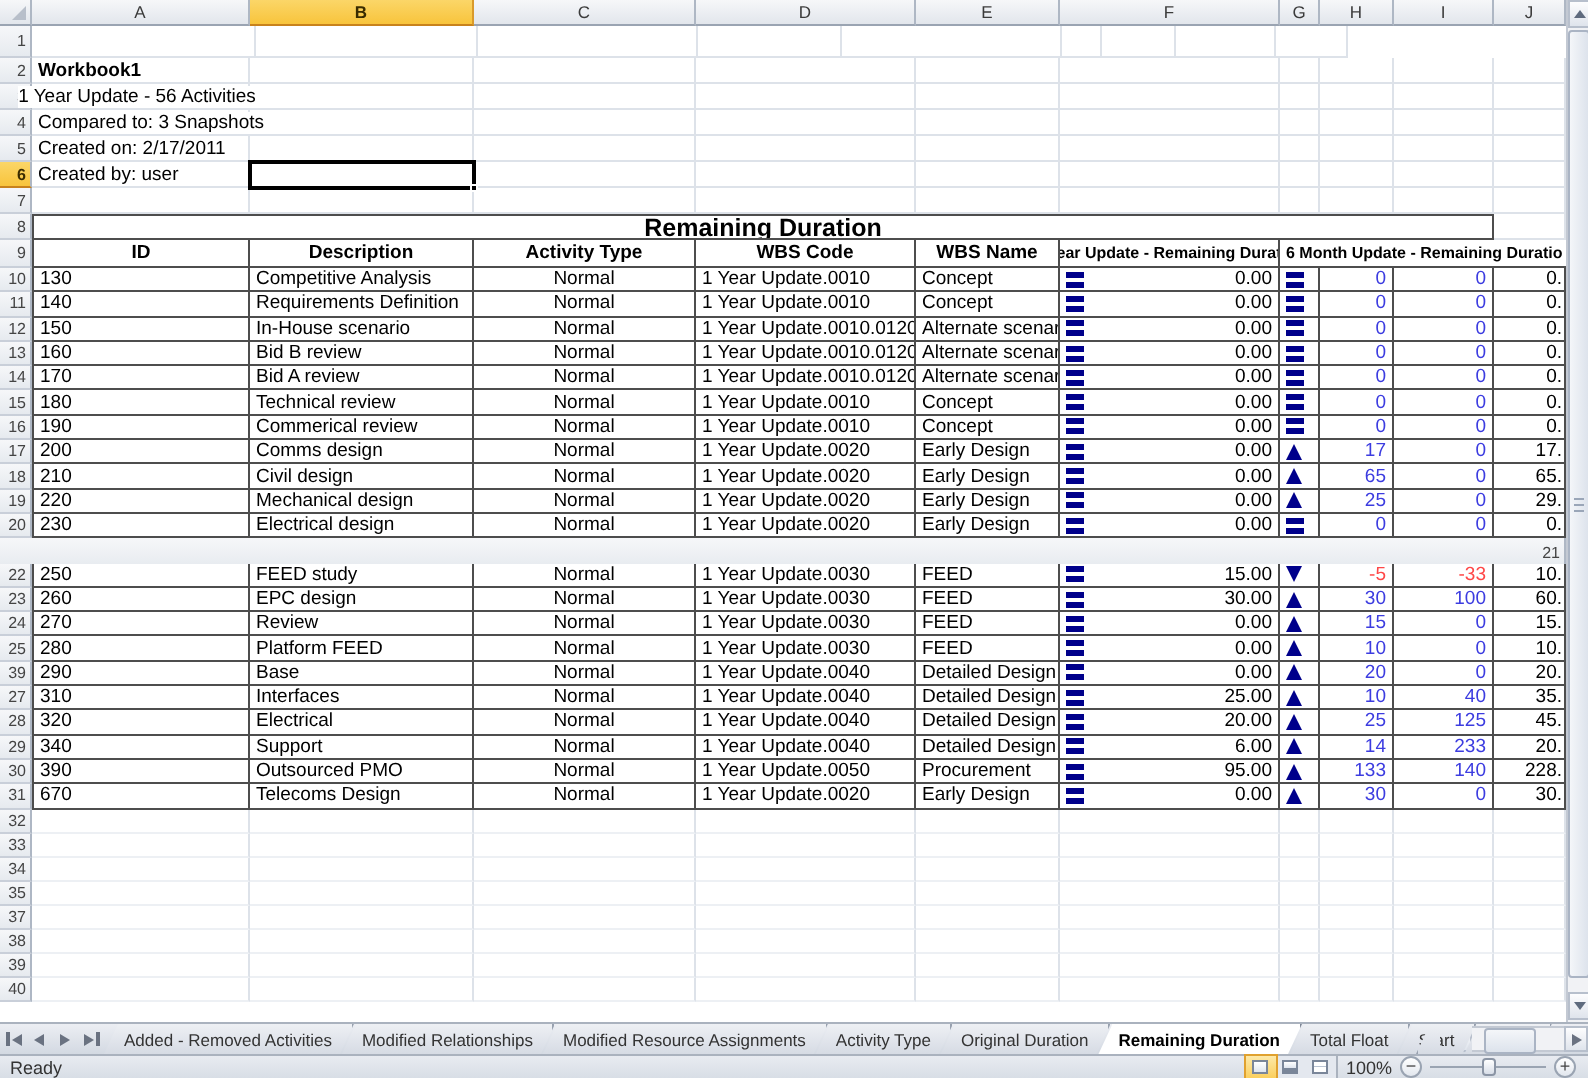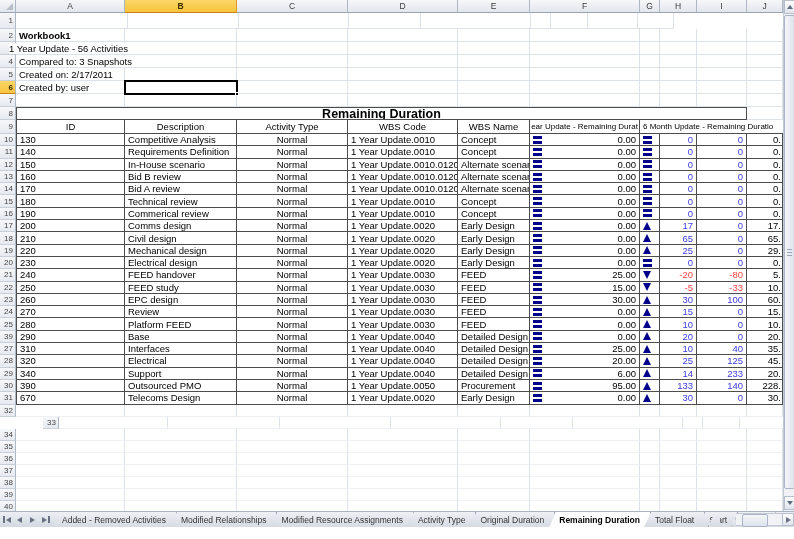--- a/index.html
+++ b/index.html
@@ -38,21 +38,21 @@
   }
   .c.ov { overflow:visible; position:relative; z-index:2; }
   .c.ov span { background:#fff; white-space:nowrap; padding-right:3px; }
   .tc {
     flex:0 0 auto; display:flex; align-items:center; overflow:hidden; white-space:nowrap;
     padding:0 3px; background:#fff;
     border-right:1px solid #4d4d4d; border-bottom:1px solid #4d4d4d;
   }
   .bl { border-left:1px solid #4d4d4d; }
   .al { justify-content:flex-start; } .ac { justify-content:center; } .ar { justify-content:flex-end; }
-  .bold { font-weight:normal; }
+  .bold { font-weight:bold; }
   .title-cell span { color:#2222cc; font-weight:bold; font-size:11.5px; }
   .merged-title { font-weight:bold; font-size:12.5px; justify-content:center;
     border-top:1px solid #4d4d4d; border-left:1px solid #4d4d4d; }
   .hsm { font-size:8px; }
   .num-pos { color:#3c3ce0; } .num-neg { color:#ff4747; }
   
   .ic-flat { width:9px; height:8px; border-top:3px solid #00008B; border-bottom:3px solid #00008B; flex:0 0 auto; }
   .ic-up { width:0; height:0; border-left:4.5px solid transparent; border-right:4.5px solid transparent; border-bottom:8px solid #00008B; flex:0 0 auto; }
   .ic-down { width:0; height:0; border-left:4.5px solid transparent; border-right:4.5px solid transparent; border-top:8px solid #00008B; flex:0 0 auto; }
   .grow { flex:1 1 auto; text-align:right; }
@@ -447,21 +447,21 @@
           <div class="ic-flat"></div>
           <span class="grow">0.00</span>
         </div>
         <div class="tc al" style="width: 20px;">
           <div class="ic-flat"></div>
         </div>
         <div class="tc ar num-pos" style="width: 37px;">0</div>
         <div class="tc ar num-pos" style="width: 50px;">0</div>
         <div class="tc ar" style="width: 36px; padding: 0px 1px 0px 3px;">0.</div>
       </div>
-      <div class="row" style="height: 12.3px;">
+      <div class="row" style="height: 12.3px; flex-direction: column;">
         <div class="gut">21</div>
         <div class="tc al bl" style="width: 109px;">240</div>
         <div class="tc al" style="width: 112px;">FEED handover</div>
         <div class="tc ac" style="width: 111px;">Normal</div>
         <div class="tc al" style="width: 110px;">1 Year Update.0030</div>
         <div class="tc al" style="width: 72px;">FEED</div>
         <div class="tc al" style="width: 110px;">
           <div class="ic-flat"></div>
           <span class="grow">25.00</span>
         </div>
@@ -658,21 +658,21 @@
         <div class="c" style="width: 112px; border-bottom-color: rgb(237, 240, 244);"></div>
         <div class="c" style="width: 111px; border-bottom-color: rgb(237, 240, 244);"></div>
         <div class="c" style="width: 110px; border-bottom-color: rgb(237, 240, 244);"></div>
         <div class="c" style="width: 72px; border-bottom-color: rgb(237, 240, 244);"></div>
         <div class="c" style="width: 110px; border-bottom-color: rgb(237, 240, 244);"></div>
         <div class="c" style="width: 20px; border-bottom-color: rgb(237, 240, 244);"></div>
         <div class="c" style="width: 37px; border-bottom-color: rgb(237, 240, 244);"></div>
         <div class="c" style="width: 50px; border-bottom-color: rgb(237, 240, 244);"></div>
         <div class="c" style="width: 36px; border-bottom-color: rgb(237, 240, 244);"></div>
       </div>
-      <div class="row" style="height: 12px; padding-left: 43px;">
+      <div class="row" style="height: 12px;">
         <div class="gut">33</div>
         <div class="c" style="width: 109px; border-bottom-color: rgb(237, 240, 244);"></div>
         <div class="c" style="width: 112px; border-bottom-color: rgb(237, 240, 244);"></div>
         <div class="c" style="width: 111px; border-bottom-color: rgb(237, 240, 244);"></div>
         <div class="c" style="width: 110px; border-bottom-color: rgb(237, 240, 244);"></div>
         <div class="c" style="width: 72px; border-bottom-color: rgb(237, 240, 244);"></div>
         <div class="c" style="width: 110px; border-bottom-color: rgb(237, 240, 244);"></div>
         <div class="c" style="width: 20px; border-bottom-color: rgb(237, 240, 244);"></div>
         <div class="c" style="width: 37px; border-bottom-color: rgb(237, 240, 244);"></div>
         <div class="c" style="width: 50px; border-bottom-color: rgb(237, 240, 244);"></div>
@@ -686,33 +686,20 @@
         <div class="c" style="width: 110px; border-bottom-color: rgb(237, 240, 244);"></div>
         <div class="c" style="width: 72px; border-bottom-color: rgb(237, 240, 244);"></div>
         <div class="c" style="width: 110px; border-bottom-color: rgb(237, 240, 244);"></div>
         <div class="c" style="width: 20px; border-bottom-color: rgb(237, 240, 244);"></div>
         <div class="c" style="width: 37px; border-bottom-color: rgb(237, 240, 244);"></div>
         <div class="c" style="width: 50px; border-bottom-color: rgb(237, 240, 244);"></div>
         <div class="c" style="width: 36px; border-bottom-color: rgb(237, 240, 244);"></div>
       </div>
       <div class="row" style="height: 12px;">
         <div class="gut">35</div>
-        <div class="c" style="width: 109px; border-bottom-color: rgb(237, 240, 244);"></div>
-        <div class="c" style="width: 112px; border-bottom-color: rgb(237, 240, 244);"></div>
-        <div class="c" style="width: 111px; border-bottom-color: rgb(237, 240, 244);"></div>
-        <div class="c" style="width: 110px; border-bottom-color: rgb(237, 240, 244);"></div>
-        <div class="c" style="width: 72px; border-bottom-color: rgb(237, 240, 244);"></div>
-        <div class="c" style="width: 110px; border-bottom-color: rgb(237, 240, 244);"></div>
-        <div class="c" style="width: 20px; border-bottom-color: rgb(237, 240, 244);"></div>
-        <div class="c" style="width: 37px; border-bottom-color: rgb(237, 240, 244);"></div>
-        <div class="c" style="width: 50px; border-bottom-color: rgb(237, 240, 244);"></div>
-        <div class="c" style="width: 36px; border-bottom-color: rgb(237, 240, 244);"></div>
-      </div>
-      <div class="row" style="height: 12px;">
-        <div class="gut">36</div>
         <div class="c" style="width: 109px; border-bottom-color: rgb(237, 240, 244);"></div>
         <div class="c" style="width: 112px; border-bottom-color: rgb(237, 240, 244);"></div>
         <div class="c" style="width: 111px; border-bottom-color: rgb(237, 240, 244);"></div>
         <div class="c" style="width: 110px; border-bottom-color: rgb(237, 240, 244);"></div>
         <div class="c" style="width: 72px; border-bottom-color: rgb(237, 240, 244);"></div>
         <div class="c" style="width: 110px; border-bottom-color: rgb(237, 240, 244);"></div>
         <div class="c" style="width: 20px; border-bottom-color: rgb(237, 240, 244);"></div>
         <div class="c" style="width: 37px; border-bottom-color: rgb(237, 240, 244);"></div>
         <div class="c" style="width: 50px; border-bottom-color: rgb(237, 240, 244);"></div>
         <div class="c" style="width: 36px; border-bottom-color: rgb(237, 240, 244);"></div>
@@ -824,14 +811,38 @@
         </div>
       <div id="htrack">
           <div id="hthumb"></div>
         </div>
       <div class="hbtn">
           <span class="tr"></span>
         </div>
     </div>
   </div>
 
+  <div id="statusbar">
+    <span id="ready">Ready</span>
+    <div id="status-right">
+      <div class="viewgroup">
+        <div class="vb sel">
+            <i></i>
+          </div>
+        <div class="vb v2">
+            <i></i>
+          </div>
+        <div class="vb v3">
+            <i></i>
+          </div>
+      </div>
+      <span>100%</span>
+      <div class="zbtn">−</div>
+      <div id="ztrack">
+        <div class="line"></div>
+        <div class="tick"></div>
+        <div id="zthumb"></div>
+      </div>
+      <div class="zbtn">+</div>
+    </div>
+  </div>
 
 </div>
 
 </body></html>

